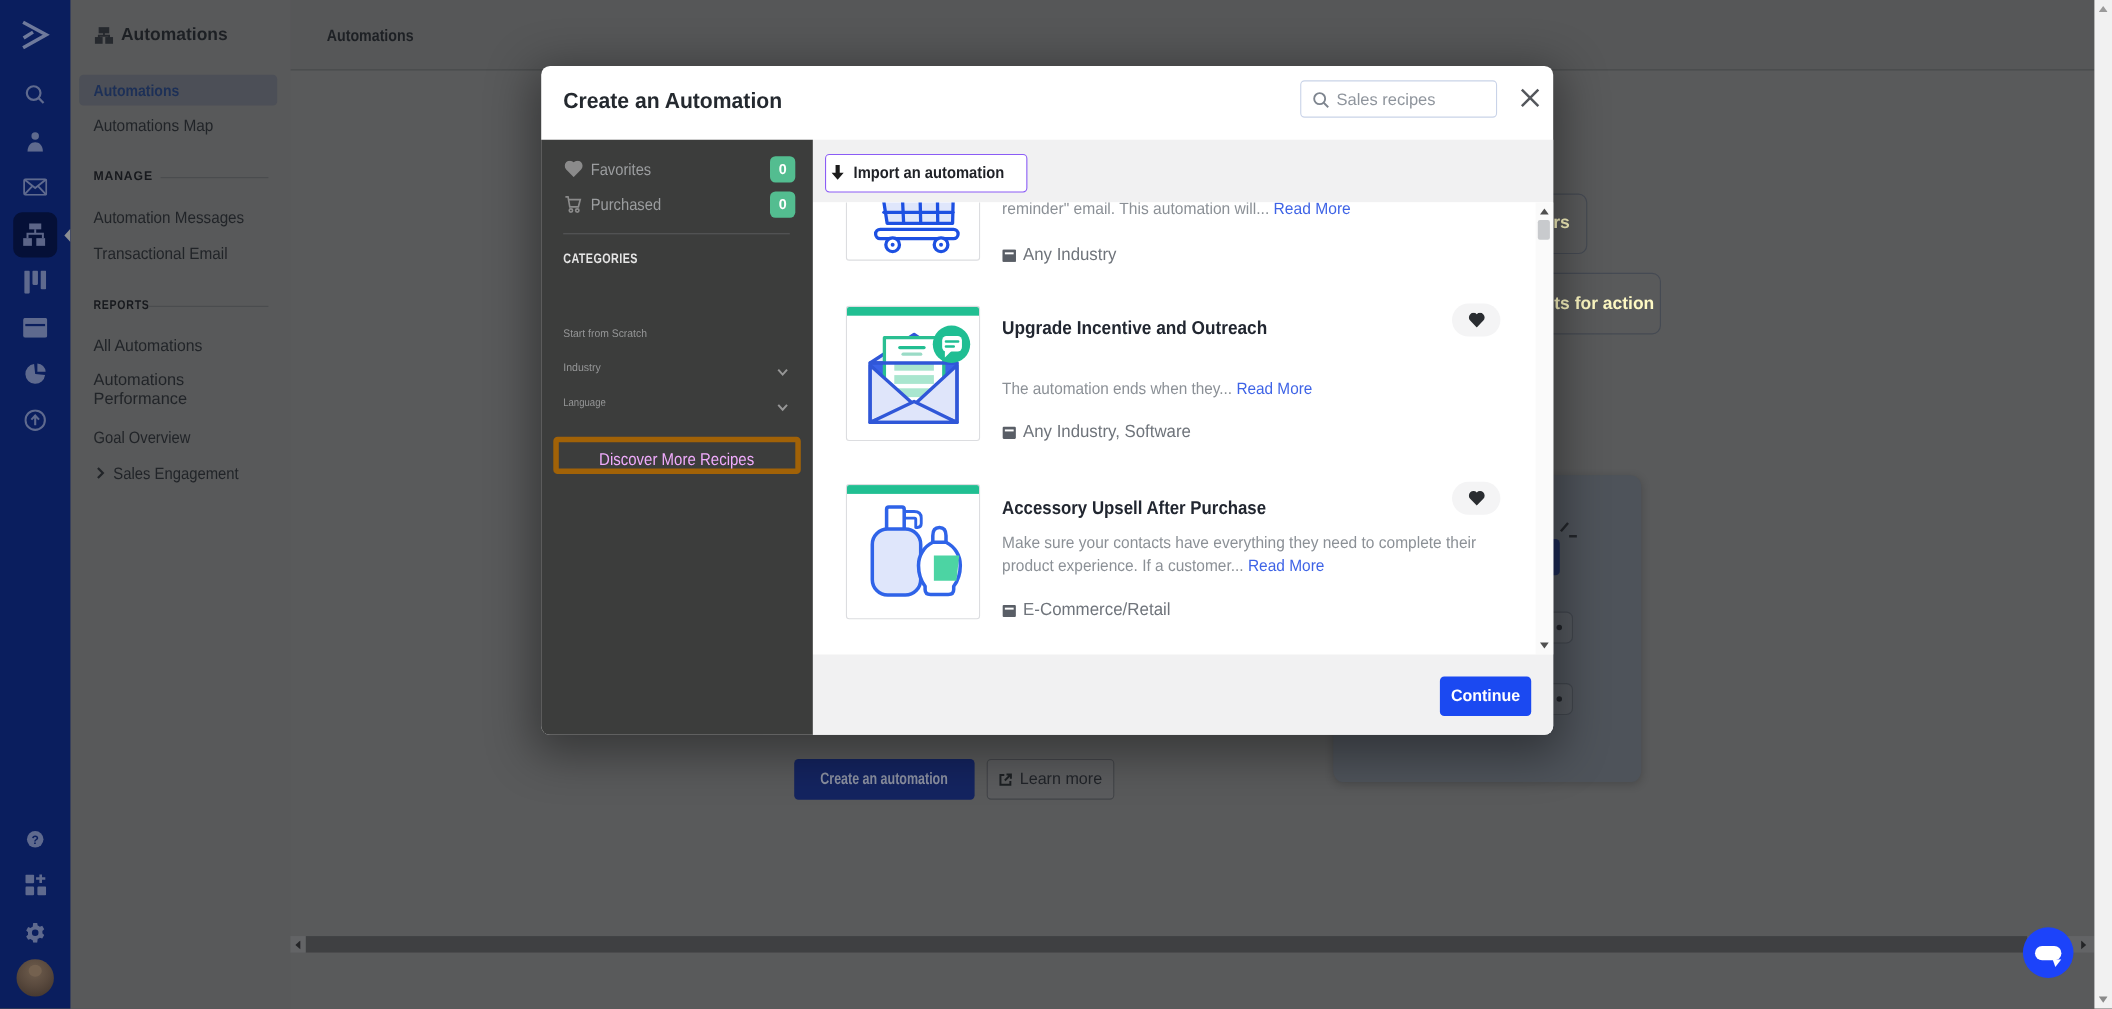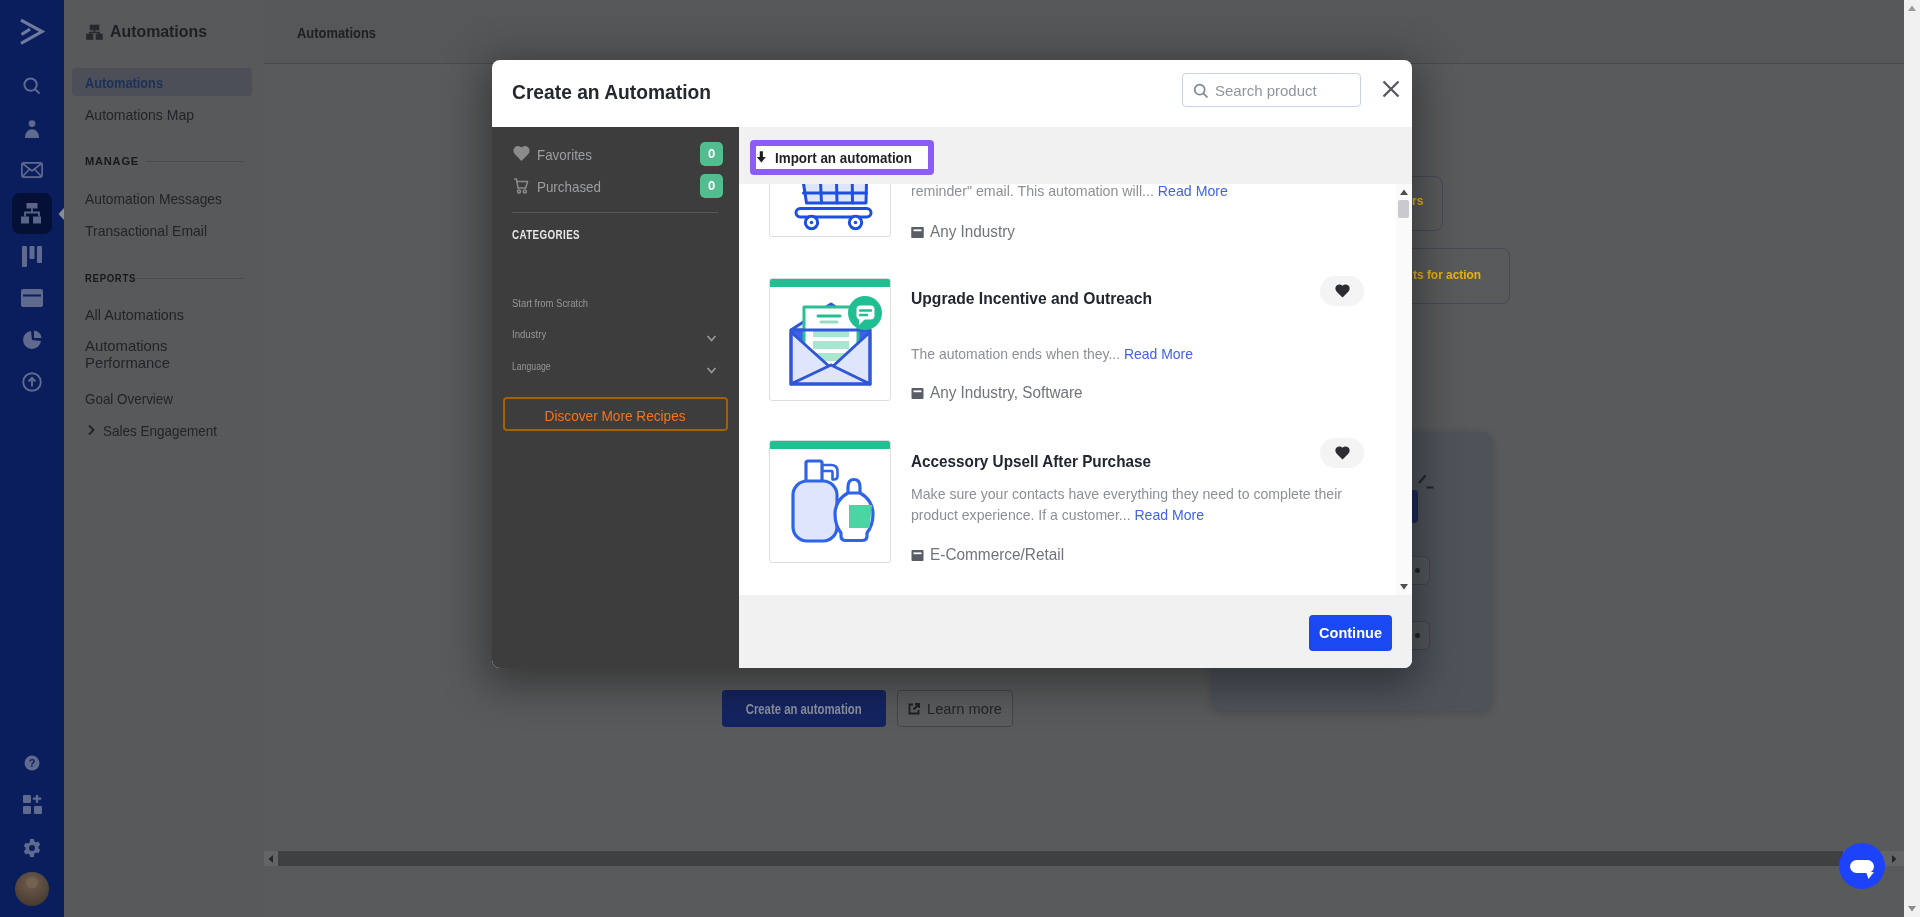--- a/index.html
+++ b/index.html
@@ -14,21 +14,21 @@
 #snav{left:64px;top:0;width:200px;height:917px;background:#58595a}
 #snav .hdr{position:absolute;left:22px;top:22px;height:20px;display:flex;align-items:center;color:#1d2024}
 #snav .hdr .txt{font-size:16px;font-weight:bold;margin-left:7px;color:#1d2024}
 .mi{position:absolute;left:21px;font-size:15px;color:#212428;white-space:nowrap}
 #snav .act{position:absolute;left:8px;top:68px;width:180px;height:28px;background:#4c4f57;border-radius:4px}
 #snav .actxt{position:absolute;left:21px;top:75px;font-size:14.5px;color:#1d3057;font-weight:bold}
 .sec{position:absolute;left:21px;font-size:11.5px;font-weight:bold;color:#17191d;letter-spacing:.8px}
 .rule{position:absolute;height:1px;background:#4a4b4d}
 
 .bbox{position:absolute;border:1px solid #454a53;border-radius:8px}
-.btxt{position:absolute;font-size:12px;font-weight:bold;color:#eab308;white-space:nowrap}
+.btxt{position:absolute;font-size:16px;font-weight:bold;color:#fef9c3;white-space:nowrap}
 #bigcard{left:1212px;top:432px;width:280px;height:279px;background:#4e535a;border-radius:10px;box-shadow:0 2px 8px rgba(0,0,0,.18)}
 #cab{left:722px;top:690px;width:164px;height:37px;background:#142460;border-radius:4px;text-align:center;line-height:37px;font-size:15px;font-weight:bold;color:#8b90a0}
 #lm{left:897px;top:690px;width:116px;height:37px;background:#5b5c5e;border:1px solid #434549;border-radius:4px;display:flex;align-items:center;justify-content:center;color:#212429;font-size:15px}
 
 #hsb{left:264px;top:851px;width:1640px;height:15px;background:#636466}
 #hsb .thumb{position:absolute;left:14px;top:0;width:1565px;height:15px;background:#3f4042}
 
 #rail{left:0;top:0;width:64px;height:917px;background:#0a1e5e}
 #tile{left:12px;top:193px;width:40px;height:41px;background:#051037;border-radius:8px}
 .ric{position:absolute;left:0;top:0}
@@ -39,23 +39,23 @@
 #msearch .ph{position:absolute;left:32px;top:8px;font-size:15px;color:#99a0aa;white-space:nowrap}
 #mclose{position:absolute;left:889px;top:19px;width:20px;height:20px}
 #mpanel{position:absolute;left:0;top:67px;width:247px;height:541px;background:#3c3d3c;border-radius:0 0 0 8px}
 .prow{position:absolute;left:45px;font-size:15px;color:#9c9ea0;white-space:nowrap;transform-origin:left}
 .badge{position:absolute;left:208px;width:23px;height:24px;background:#53bd90;border-radius:5px;text-align:center;line-height:24px;font-size:13px;font-weight:bold;color:#fff}
 #pcat{position:absolute;left:20px;top:101px;font-size:12.5px;font-weight:bold;color:#e6e6e6;letter-spacing:.5px}
 #pallr{position:absolute;left:0;top:128px;width:247px;height:35px;background:#2e2f2e}
 #pallr > span{position:absolute;left:20px;top:8px;font-size:16px;font-weight:bold;color:#fff;white-space:nowrap;transform-origin:left}
 .pitem{position:absolute;left:20px;font-size:10px;color:#959697;white-space:nowrap;transform-origin:left}
 .chev{position:absolute;left:214px;width:11px;height:11px}
-#discover{position:absolute;left:11px;top:270px;width:225px;height:34px;border:2px solid #a16207;border-radius:4px;text-align:center;line-height:33px;font-size:15.5px;color:#f97316}
+#discover{position:absolute;left:11px;top:270px;width:225px;height:34px;border:5px solid #a16207;border-radius:4px;text-align:center;line-height:33px;font-size:15.5px;color:#f0abfc}
 #mstrip{position:absolute;left:247px;top:67px;width:673px;height:57px;background:#f1f1f2}
-#mimport{position:absolute;left:11px;top:13px;width:184px;height:35px;background:#fff;border:6px solid #8b5cf6;border-radius:4px;display:flex;align-items:center;justify-content:center;color:#1f2126;font-weight:bold;font-size:15px}
+#mimport{position:absolute;left:11px;top:13px;width:184px;height:35px;background:#fff;border:1px solid #8b5cf6;border-radius:4px;display:flex;align-items:center;justify-content:center;color:#1f2126;font-weight:bold;font-size:15px}
 #mlist{position:absolute;left:247px;top:124px;width:673px;height:411px;background:#fff;overflow:hidden}
 .rcard{position:absolute;left:30px;width:122px;height:123px;background:#fff;border:1px solid #dcdde0;border-radius:3px;overflow:hidden}
 .gbar{position:absolute;left:0;top:0;width:100%;height:8px;background:#21bf92}
 .rtitle{position:absolute;left:172px;font-size:17px;font-weight:bold;color:#212630;white-space:nowrap;transform-origin:left}
 .rdesc{position:absolute;left:172px;font-size:15px;color:#8b9096;white-space:nowrap;transform-origin:left}
 .rdesc .rm{color:#3e63e6}
 .rtag{position:absolute;left:172px;font-size:16px;color:#6f747b;white-space:nowrap;display:flex;align-items:center}
 .rtag svg{margin-right:6px}
 .hpill{position:absolute;left:581px;width:44px;height:30px;background:#f4f4f5;border-radius:15px;display:flex;align-items:center;justify-content:center}
 #lsb{position:absolute;left:904px;top:124px;width:16px;height:411px;background:#fafafa}
@@ -261,21 +261,21 @@
       <path d="M6 0 V12 L0.5 6 Z" fill="#8b8e92"></path>
     </svg>
 
   <div class="abs" id="modal">
     <div id="mtitle"><span class="fx" id="t_title">Create an Automation</span></div>
     <div id="msearch">
       <svg class="abs" style="left:10px;top:9px" width="16" height="16" viewBox="0 0 16 16">
           <circle cx="6.7" cy="6.7" r="5" fill="none" stroke="#7e858f" stroke-width="1.7"></circle>
           <path d="M10.4 10.4 L14.5 14.5" stroke="#7e858f" stroke-width="1.7"></path>
         </svg>
-      <div class="ph" style="color:#8f959d"><span class="fx" id="t_ph">Search product</span></div>
+      <div class="ph" style="color:#8f959d"><span class="fx" id="t_ph">Sales recipes</span></div>
     </div>
     <svg id="mclose" viewBox="0 0 20 20">
         <path d="M2.5 2.5 L17.5 17.5 M17.5 2.5 L2.5 17.5" stroke="#54575c" stroke-width="2.3" fill="none"></path>
       </svg>
 
     <div id="mpanel">
       <svg class="abs" style="left:21px;top:19px" width="17" height="15" viewBox="0 0 17 15">
           <path d="M8.5 15 L1.7 8 A4.7 4.7 0 0 1 8.5 1.5 A4.7 4.7 0 0 1 15.3 8 Z" fill="#8b8b8b"></path>
         </svg>
       <div class="prow" style="top:19px"><span class="fx" id="t_fav">Favorites</span></div>

